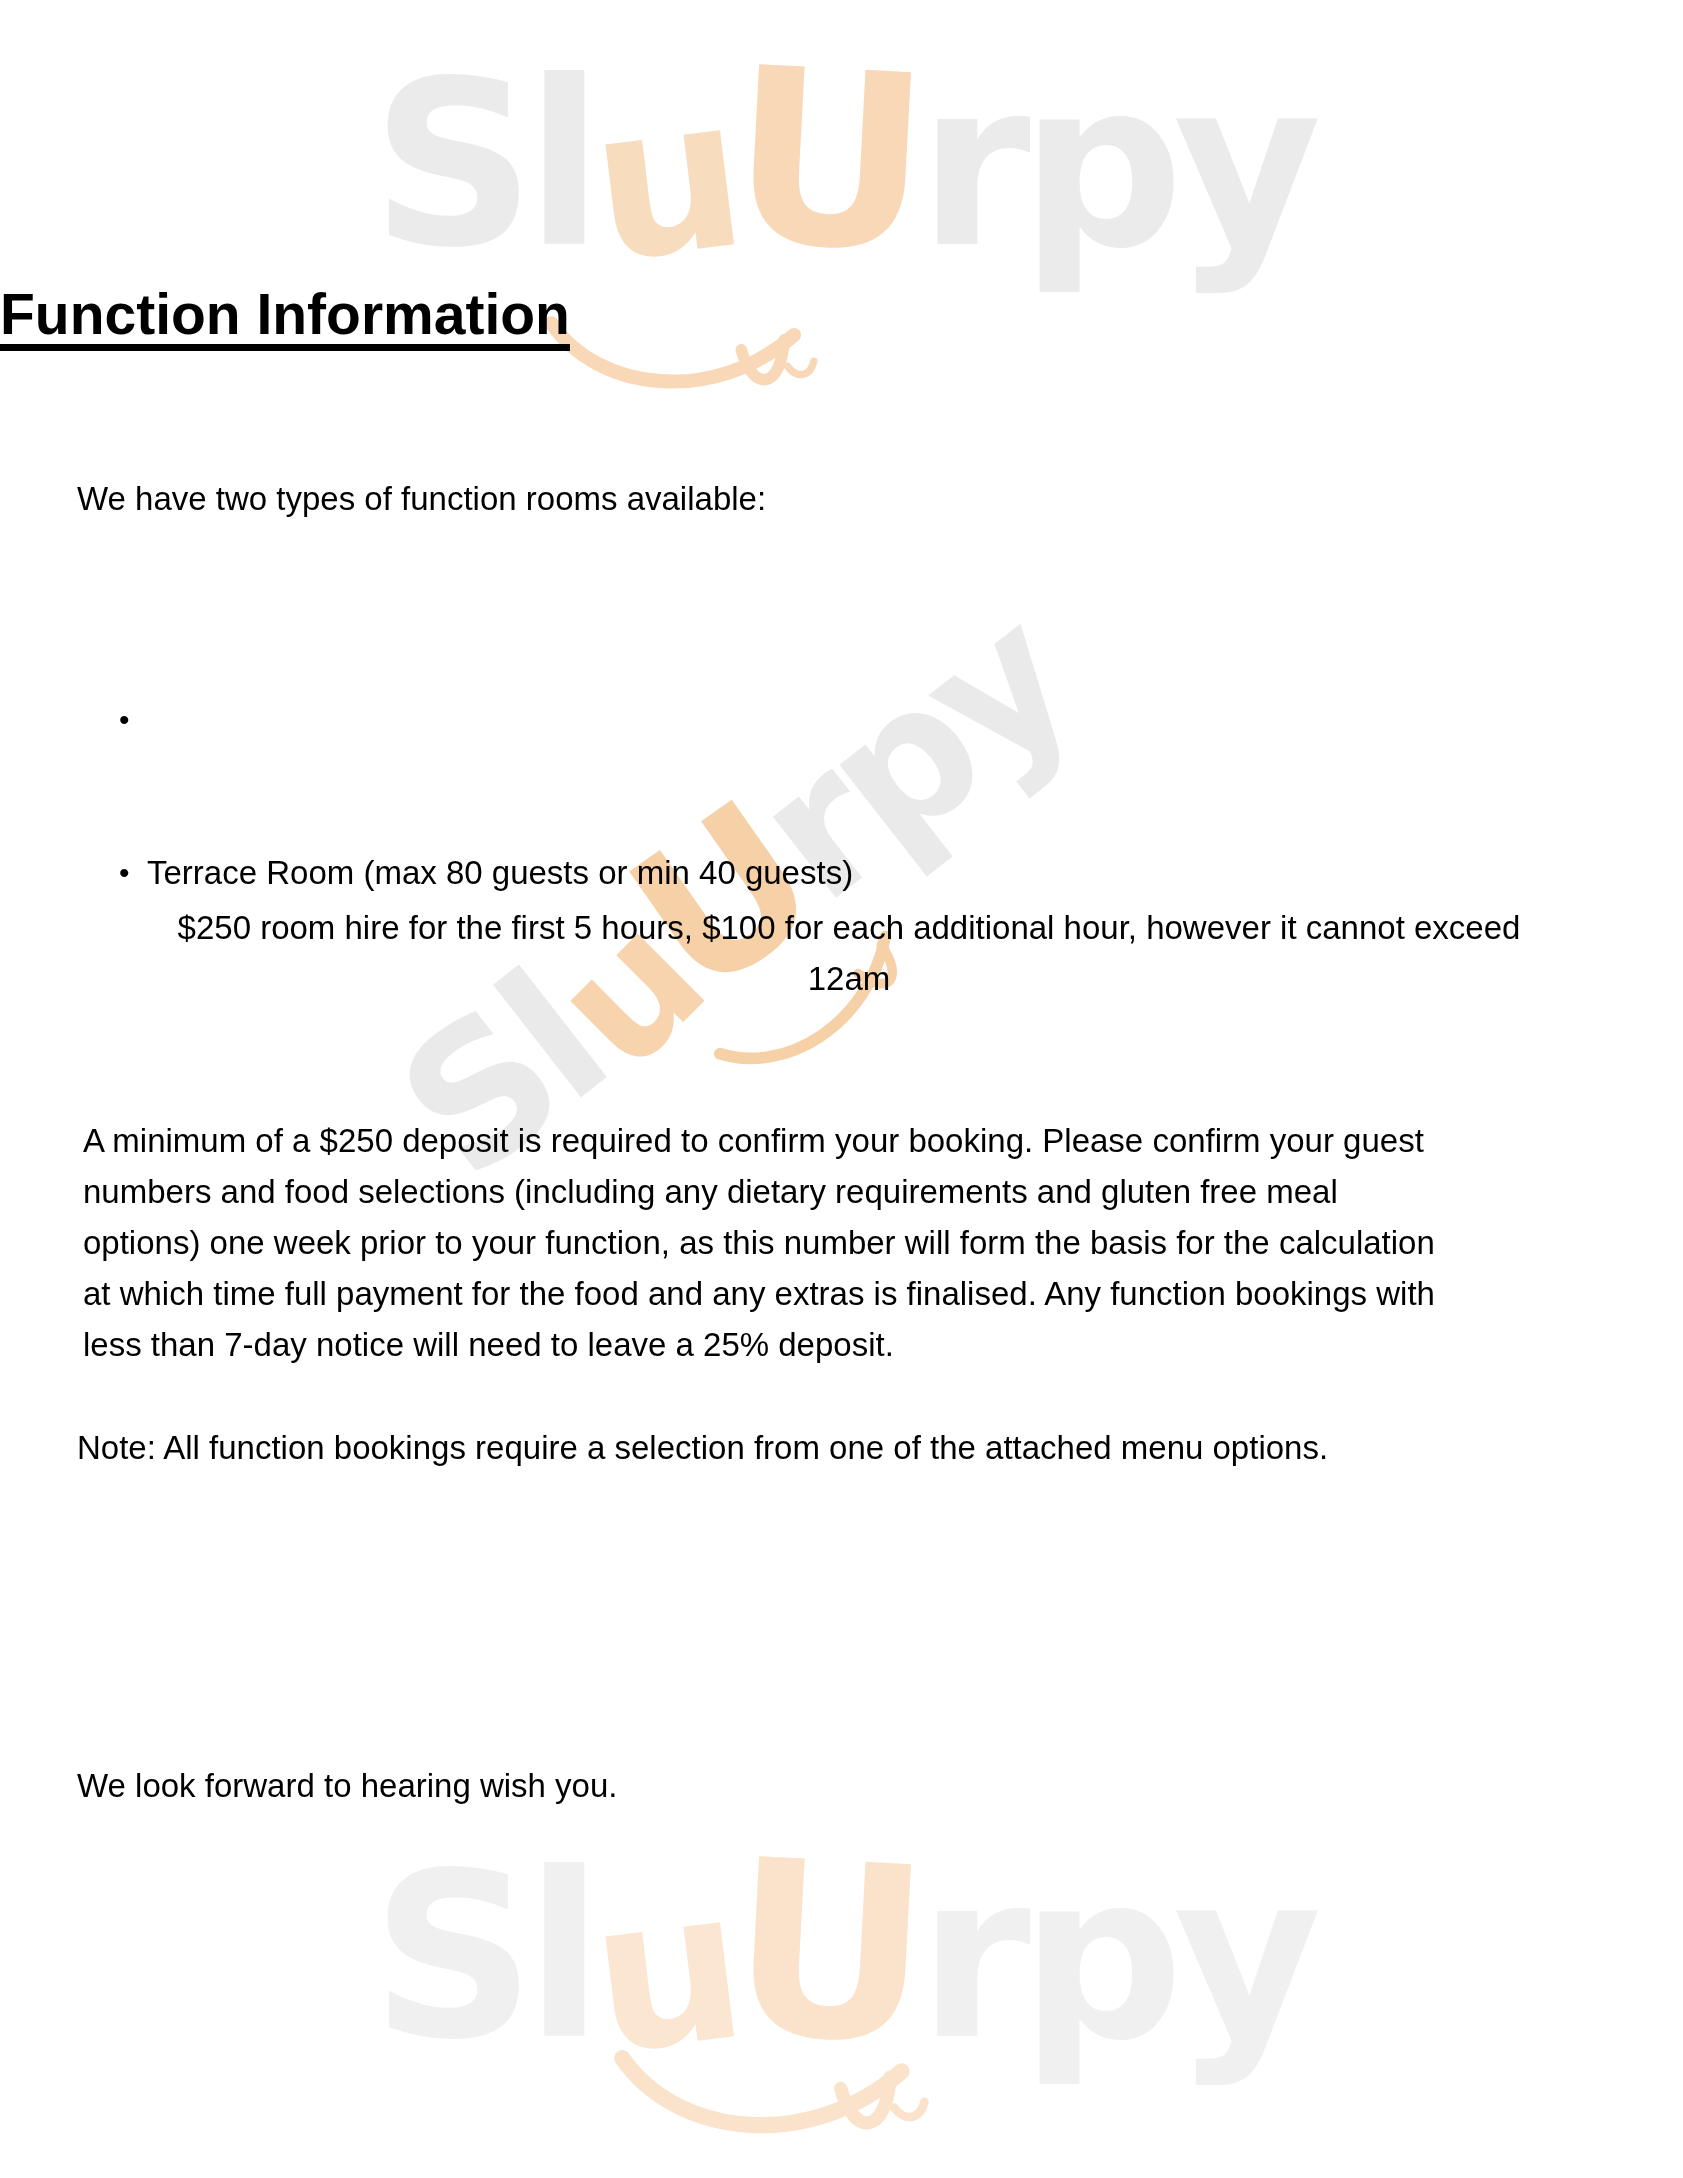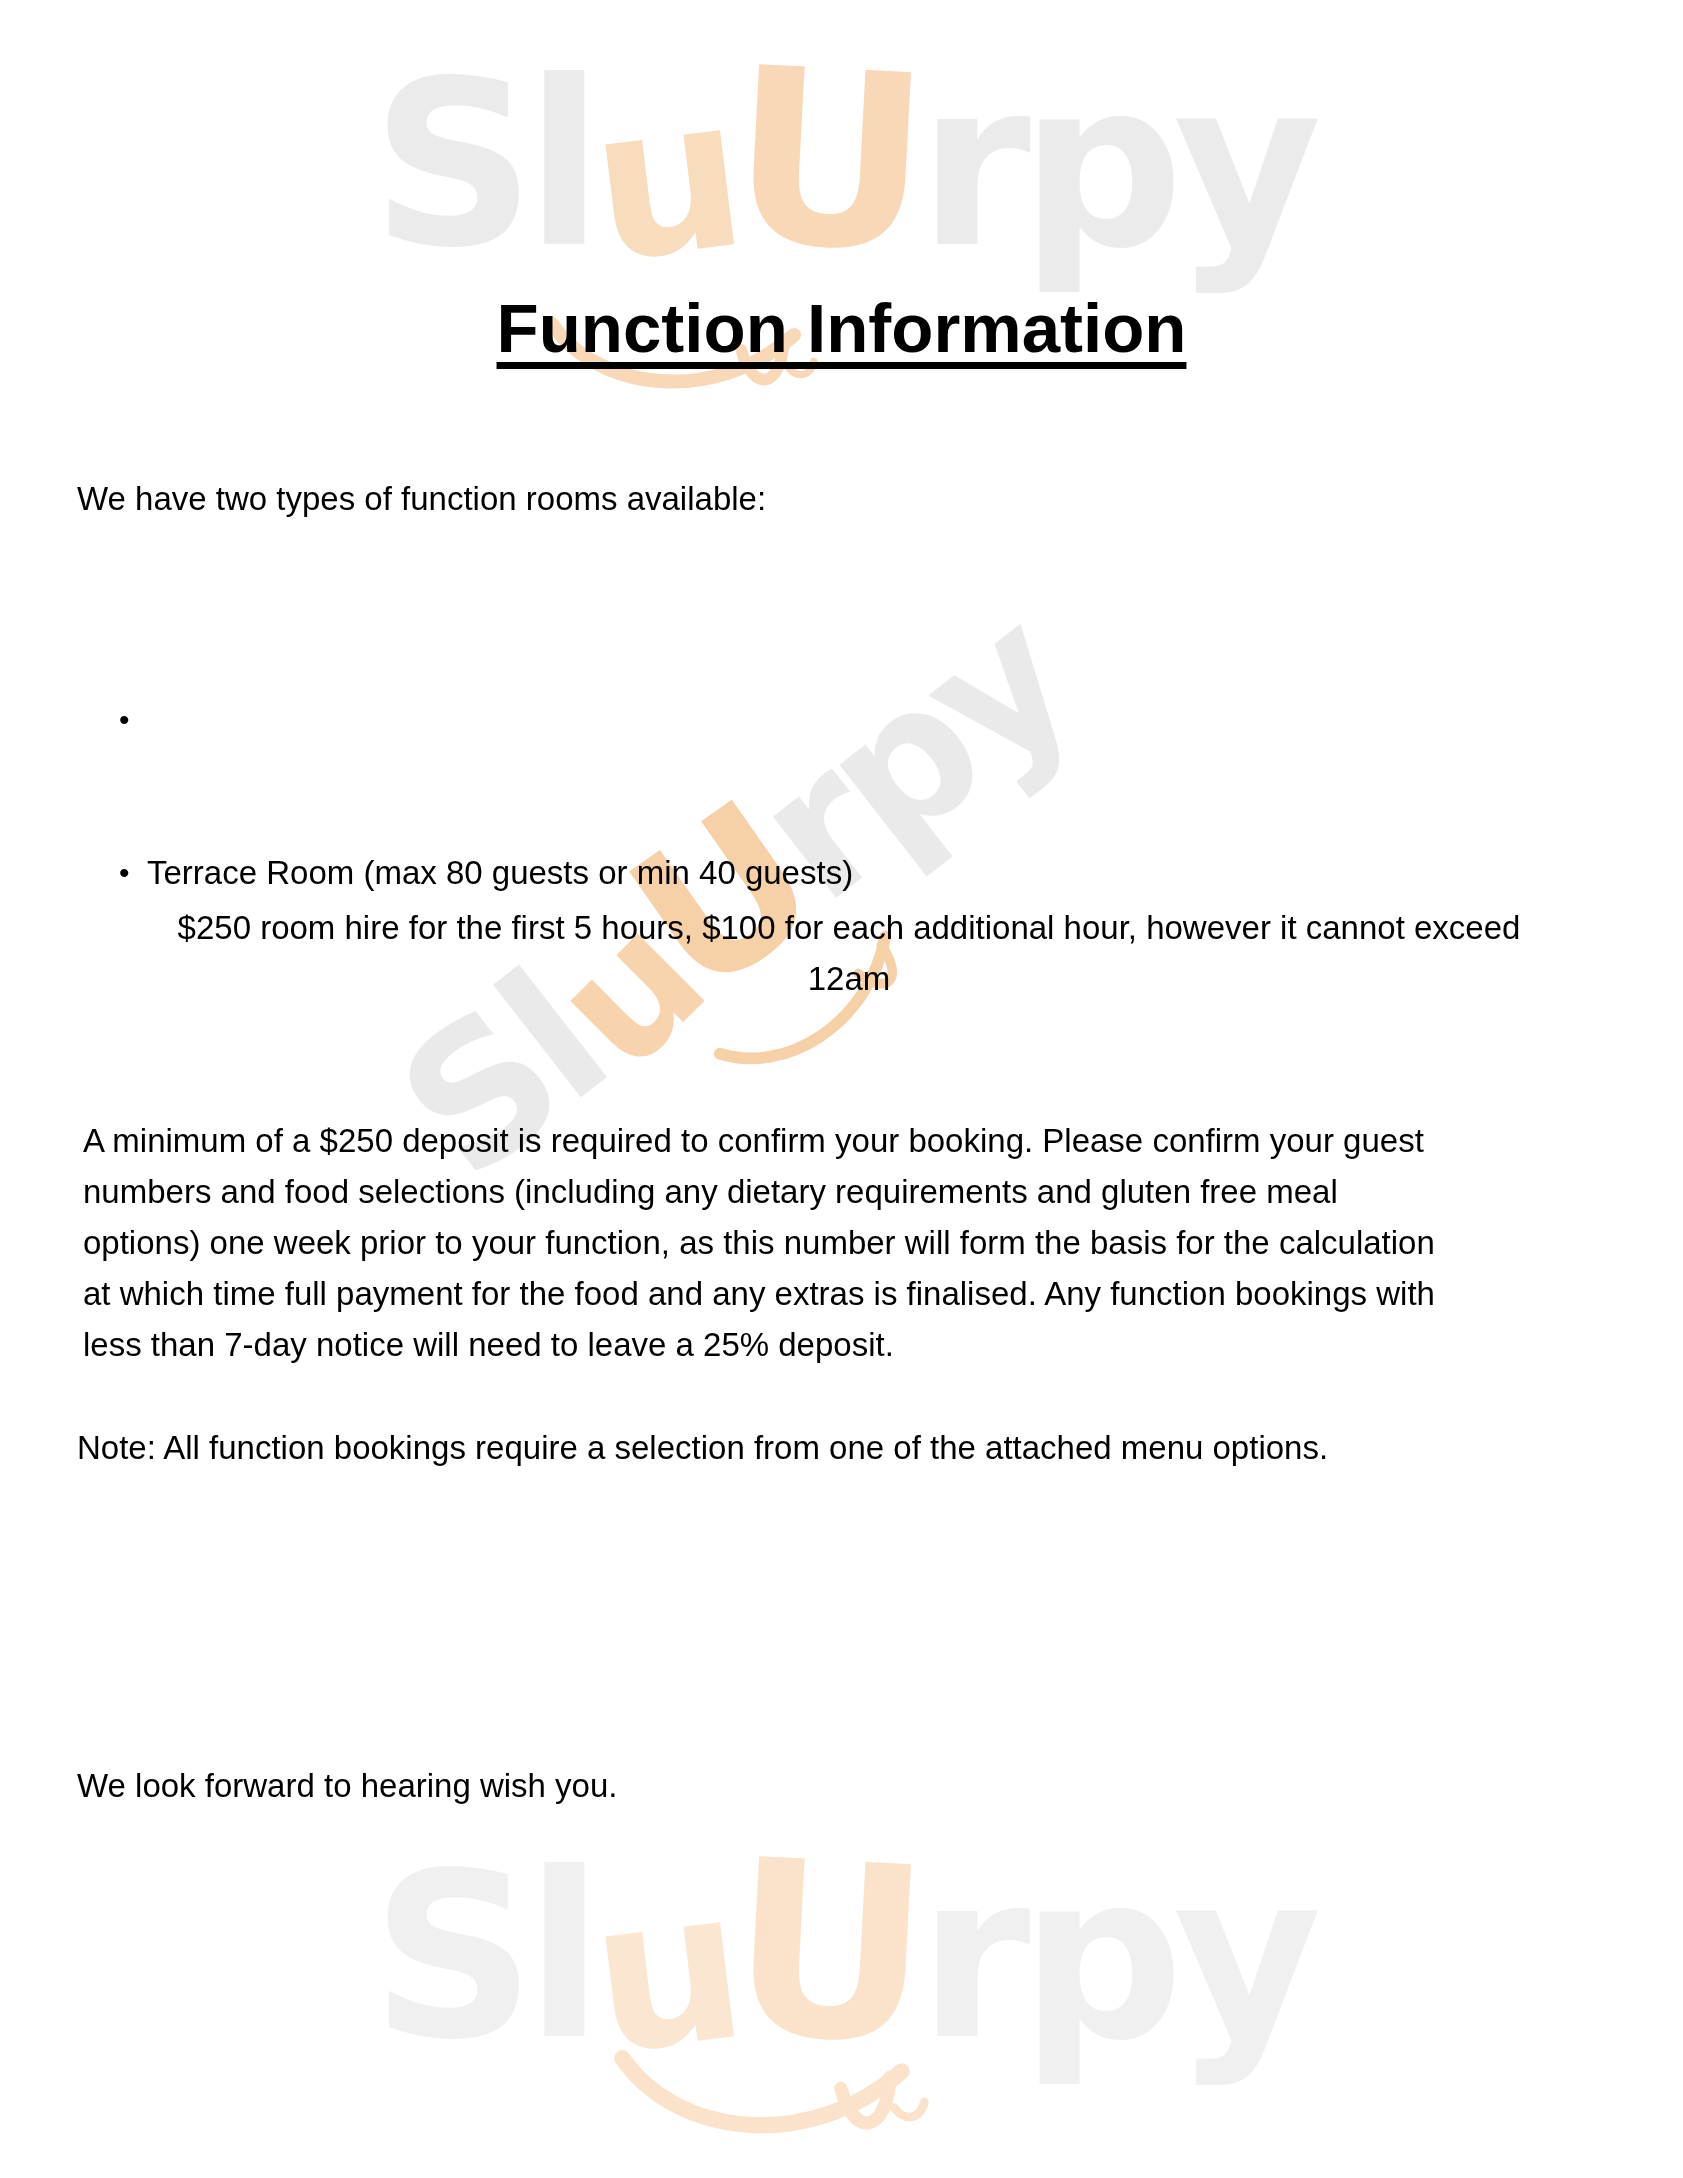--- a/index.html
+++ b/index.html
@@ -43,22 +43,21 @@
   .wm-mid .o2 { color:#f6d0a6; }
   .smile { position:absolute; }
   .smile-top    { left:540px; top:292px;  width:297px; }
   .smile-mid    { left:327px; top:193px;  width:248px; } 
   .smile-bottom { left:609px; top:2022px; width:342px; }
 
   
   .content { position:absolute; inset:0; z-index:1; }
   .title {
     position:absolute; top:248px; left:0; width:100%;
-    text-align:center;
-    font-size:69px; line-height:1;
+    font-size:57px; line-height:1;
     text-decoration:underline;
     text-decoration-thickness:7px;
     text-underline-offset:10px;
   }
   .para {
     position:absolute; left:77px; width:1544px;
     font-size:33px; line-height:51px;
     white-space:pre;
   }
   .p-intro   { top:440px; }

